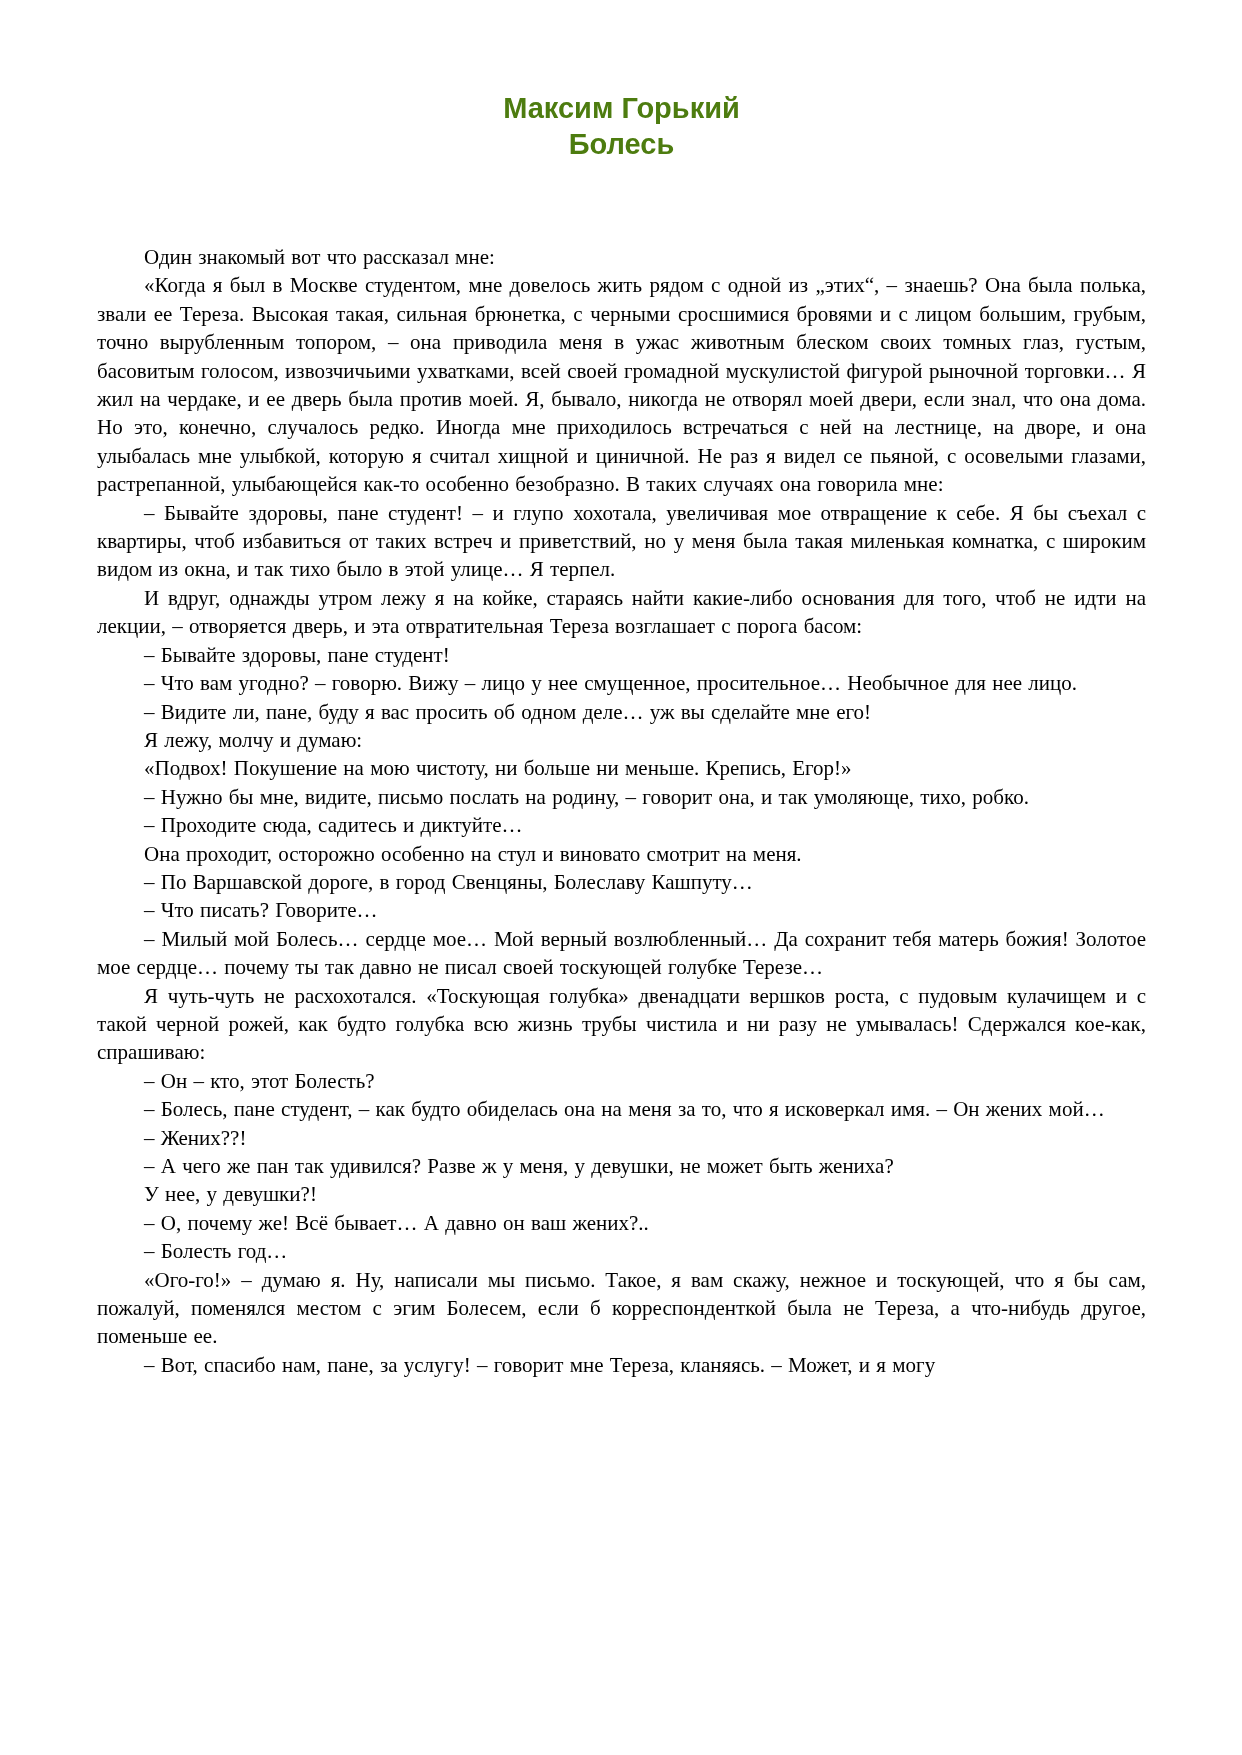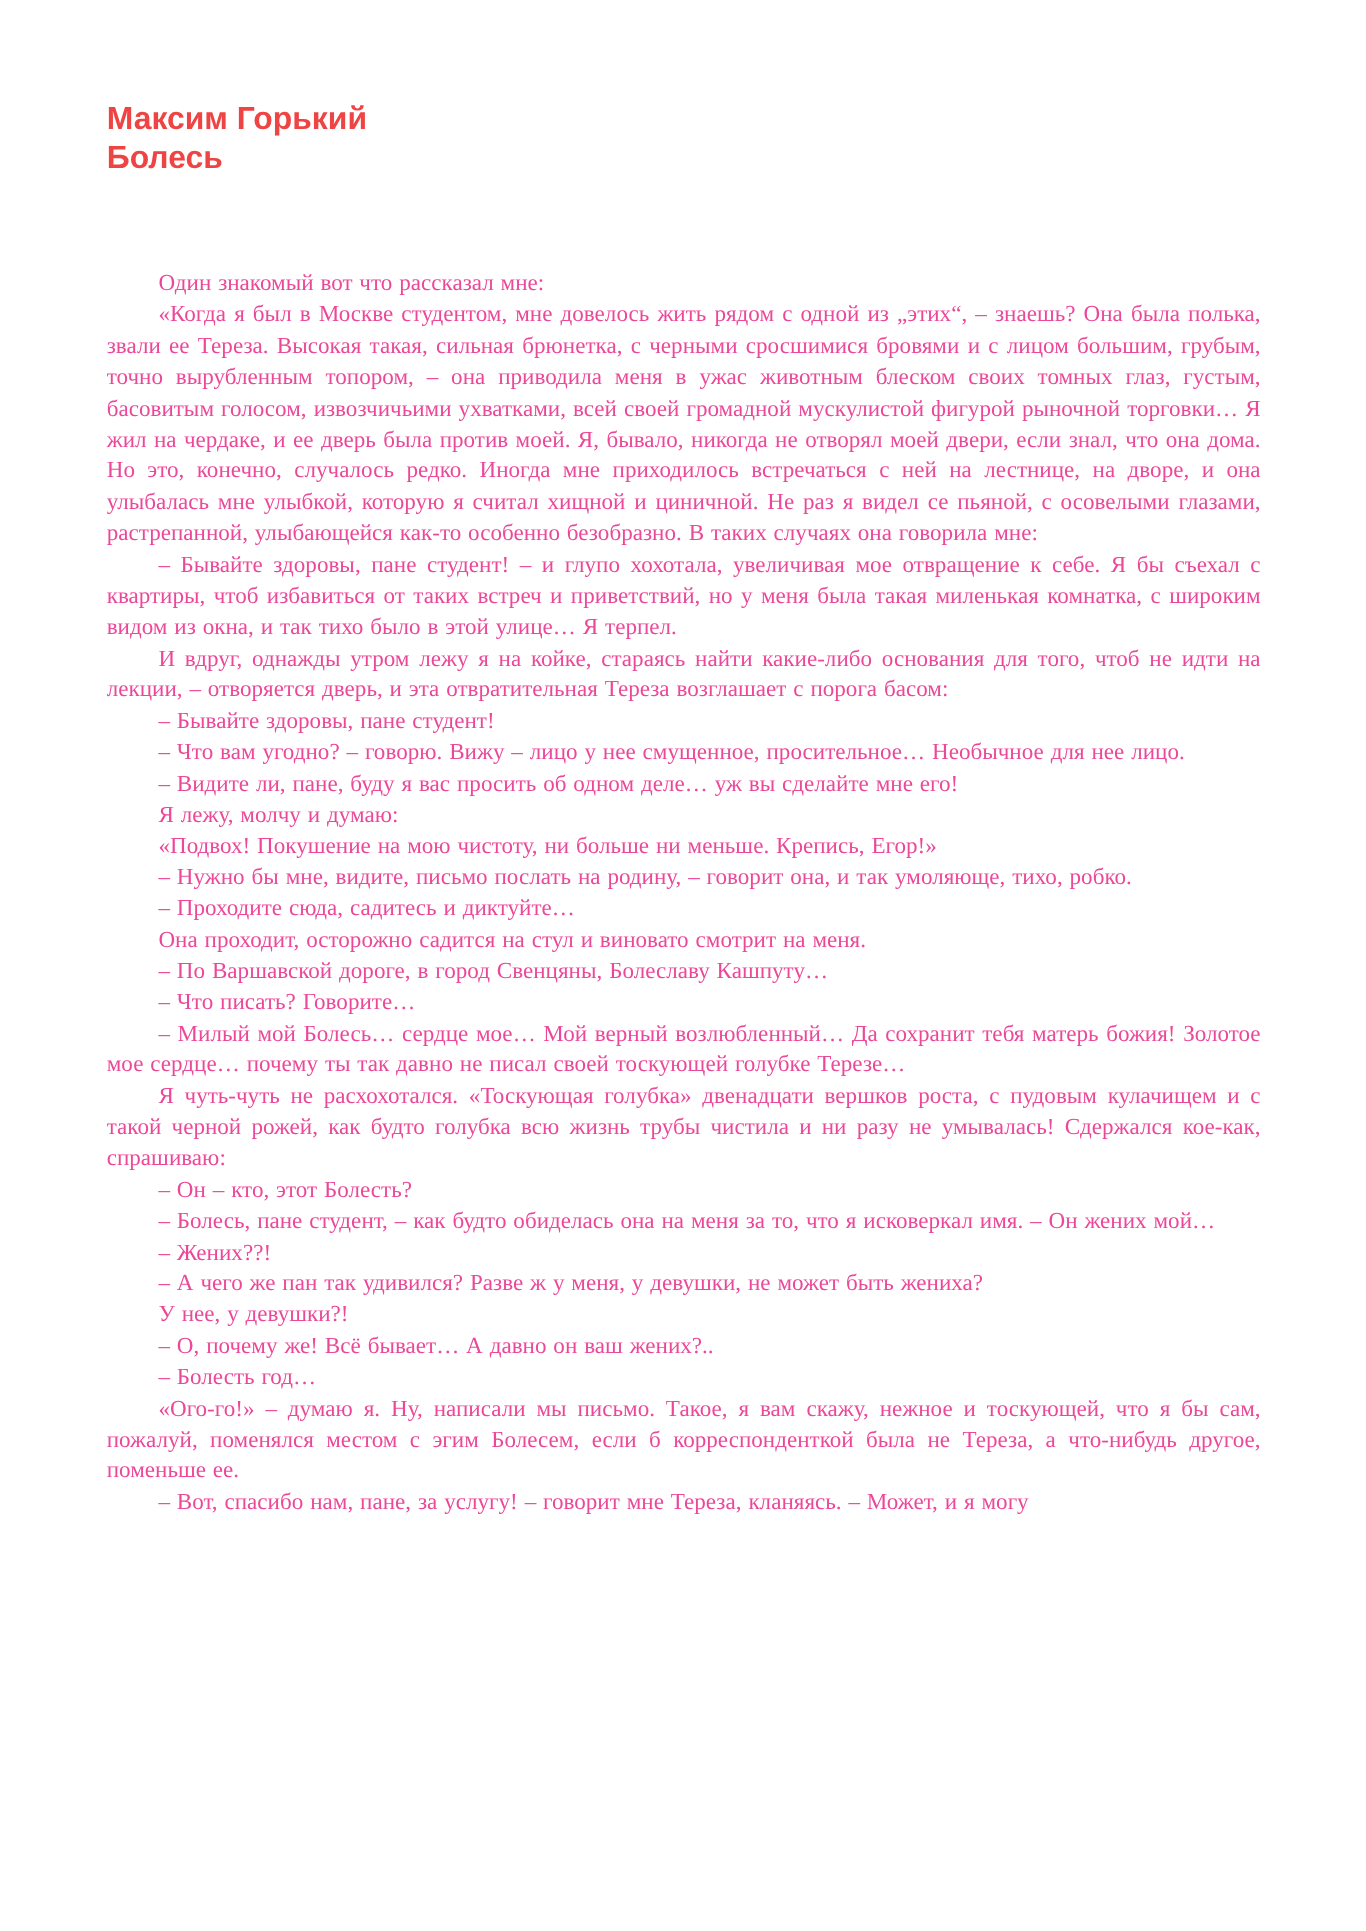--- a/index.html
+++ b/index.html
@@ -12,42 +12,43 @@
     width: 1242px;
     min-height: 1755px;
     margin: 0 auto;
     background: #ffffff;
     color: #000000;
     box-sizing: border-box;
     padding: 90px 96px 60px 97px;
     font-family: "Liberation Serif", "DejaVu Serif", serif;
   }
   .doc-title {
+    text-align: center;
     font-family: "Liberation Sans", "DejaVu Sans", sans-serif;
     font-weight: bold;
     font-size: 29px;
     line-height: 36px;
-    color: #ef4444;
+    color: #4d7c0f;
     margin: 0 0 0 0;
   }
   .title-line {
     display: block;
   }
   .doc-body {
     margin-top: 81px;
   }
   .doc-body p {
     margin: 0;
     padding: 0;
     font-size: 21px;
     line-height: 28.4px;
     text-align: justify;
     text-indent: 47px;
     word-spacing: 1px;
-    color: #ec4899;
+    color: #000000;
   }
 </style>
 </head>
 <body>
 
 <div class="page">
   <h1 class="doc-title">
     <span class="title-line">Максим Горький</span>
     <span class="title-line">Болесь</span>
   </h1>
@@ -56,21 +57,21 @@
       <p>«Когда я был в Москве студентом, мне довелось жить рядом с одной из „этих“, – знаешь? Она была полька, звали ее Тереза. Высокая такая, сильная брюнетка, с черными сросшимися бровями и с лицом большим, грубым, точно вырубленным топором, – она приводила меня в ужас животным блеском своих томных глаз, густым, басовитым голосом, извозчичьими ухватками, всей своей громадной мускулистой фигурой рыночной торговки… Я жил на чердаке, и ее дверь была против моей. Я, бывало, никогда не отворял моей двери, если знал, что она дома. Но это, конечно, случалось редко. Иногда мне приходилось встречаться с ней на лестнице, на дворе, и она улыбалась мне улыбкой, которую я считал хищной и циничной. Не раз я видел се пьяной, с осовелыми глазами, растрепанной, улыбающейся как-то особенно безобразно. В таких случаях она говорила мне:</p>
       <p>– Бывайте здоровы, пане студент! – и глупо хохотала, увеличивая мое отвращение к себе. Я бы съехал с квартиры, чтоб избавиться от таких встреч и приветствий, но у меня была такая миленькая комнатка, с широким видом из окна, и так тихо было в этой улице… Я терпел.</p>
       <p>И вдруг, однажды утром лежу я на койке, стараясь найти какие-либо основания для того, чтоб не идти на лекции, – отворяется дверь, и эта отвратительная Тереза возглашает с порога басом:</p>
       <p>– Бывайте здоровы, пане студент!</p>
       <p>– Что вам угодно? – говорю. Вижу – лицо у нее смущенное, просительное… Необычное для нее лицо.</p>
       <p>– Видите ли, пане, буду я вас просить об одном деле… уж вы сделайте мне его!</p>
       <p>Я лежу, молчу и думаю:</p>
       <p>«Подвох! Покушение на мою чистоту, ни больше ни меньше. Крепись, Егор!»</p>
       <p>– Нужно бы мне, видите, письмо послать на родину, – говорит она, и так умоляюще, тихо, робко.</p>
       <p>– Проходите сюда, садитесь и диктуйте…</p>
-      <p>Она проходит, осторожно садится на стул и виновато смотрит на меня.</p>
+      <p>Она проходит, осторожно особенно на стул и виновато смотрит на меня.</p>
       <p>– По Варшавской дороге, в город Свенцяны, Болеславу Кашпуту…</p>
       <p>– Что писать? Говорите…</p>
       <p>– Милый мой Болесь… сердце мое… Мой верный возлюбленный… Да сохранит тебя матерь божия! Золотое мое сердце… почему ты так давно не писал своей тоскующей голубке Терезе…</p>
       <p>Я чуть-чуть не расхохотался. «Тоскующая голубка» двенадцати вершков роста, с пудовым кулачищем и с такой черной рожей, как будто голубка всю жизнь трубы чистила и ни разу не умывалась! Сдержался кое-как, спрашиваю:</p>
       <p>– Он – кто, этот Болесть?</p>
       <p>– Болесь, пане студент, – как будто обиделась она на меня за то, что я исковеркал имя. – Он жених мой…</p>
       <p>– Жених??!</p>
       <p>– А чего же пан так удивился? Разве ж у меня, у девушки, не может быть жениха?</p>
       <p>У нее, у девушки?!</p>
       <p>– О, почему же! Всё бывает… А давно он ваш жених?..</p>

